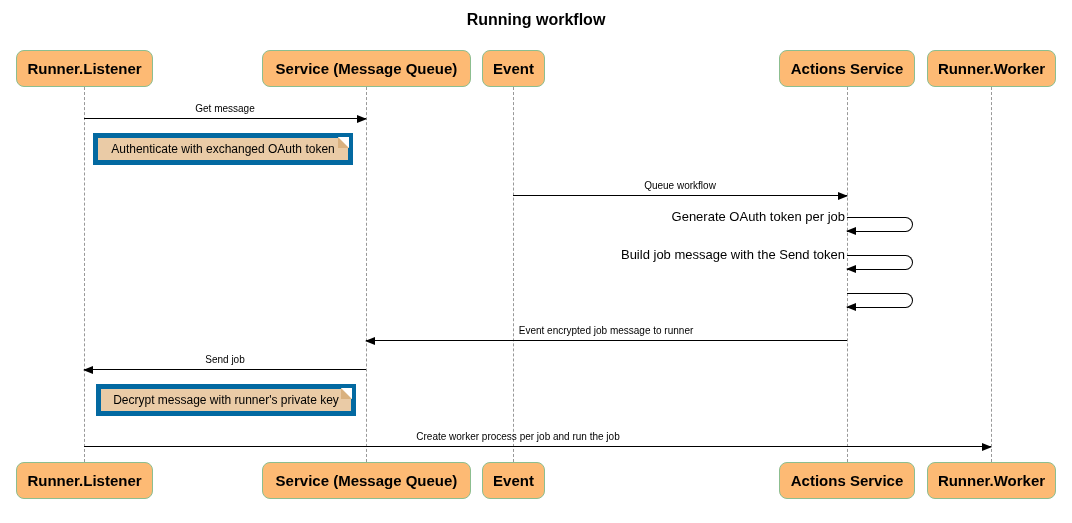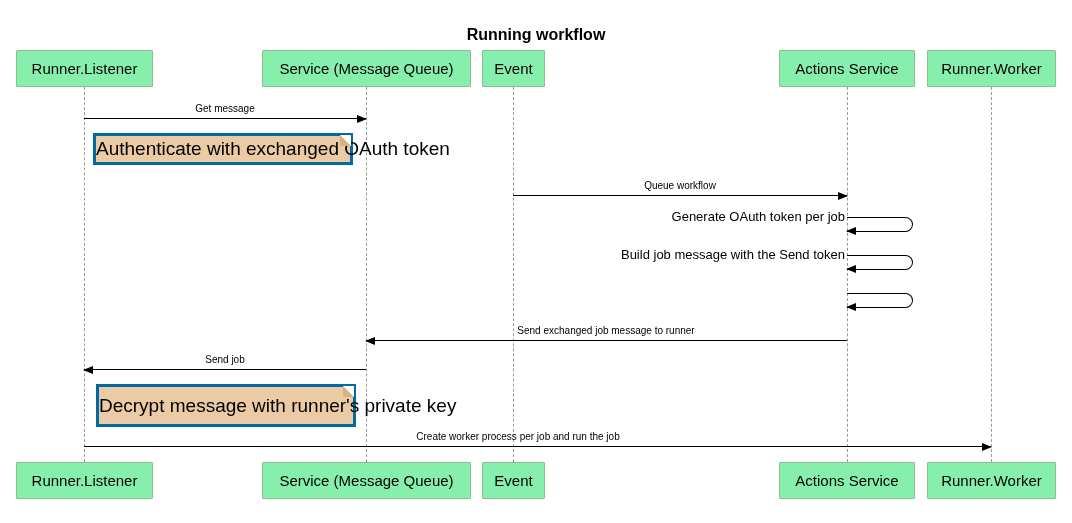--- a/index.html
+++ b/index.html
@@ -11,41 +11,41 @@
     font-family: "Liberation Sans", sans-serif;
     color: #000000;
     overflow: hidden;
   }
   .title {
     position: absolute;
     top: 11px; left: 0; width: 1072px;
     text-align: center;
     font-size: 16px;
     font-weight: bold;
-    margin-top: 15px;
   }
   .lifeline {
     position: absolute;
     top: 87px;
     height: 375px;
     width: 0;
     border-left: 1px dashed #999999;
   }
   .actor {
     position: absolute;
     height: 37px;
-    background: #86efac;
+    background: #fdba74;
     border: 1px solid #8CBE90;
-    border-radius: 1px;
+    border-radius: 8px;
     box-sizing: border-box;
     display: flex;
     align-items: center;
     justify-content: center;
     font-size: 15px;
     white-space: nowrap;
+    font-weight: bold;
   }
   .msg-label {
     position: absolute;
     transform: translateX(-50%);
     font-size: 10px;
     line-height: 14px;
     white-space: nowrap;
   }
   .msg-line {
     position: absolute;
@@ -92,24 +92,25 @@
     left: -1px; top: 9px;
     width: 0; height: 0;
     border-top: 4px solid transparent;
     border-bottom: 4px solid transparent;
     border-right: 10px solid #000000;
   }
   .note {
     position: absolute;
     box-sizing: border-box;
     background: #EACBA6;
-    border: 3px solid #0369a1;
+    border: 5px solid #0369a1;
     display: flex;
     align-items: center;
-    font-size: 19px;
+    justify-content: center;
+    font-size: 12px;
     white-space: nowrap;
   }
   .note-fold {
     position: absolute;
     top: -1px; right: -1px;
     width: 0; height: 0;
     border-style: solid;
     border-width: 0 11px 11px 0;
     border-color: #ffffff #ffffff #D9B17F #D9B17F;
   }
@@ -145,27 +146,27 @@
   <div class="msg-line arrow-right" style="left:513px; top:195px; width:334px;"></div>
 
   <div class="self-label" style="right:227px; top:210px;">Generate OAuth token per job</div>
   <div class="self-loop" style="left:847px; top:217px;"></div>
 
   <div class="self-label" style="right:227px; top:248px;">Build job message with the Send token</div>
   <div class="self-loop" style="left:847px; top:255px;"></div>
 
   <div class="self-loop" style="left:847px; top:293px;"></div>
 
-  <div class="msg-label" style="left:606px; top:324px;">Send exchanged job message to runner</div>
+  <div class="msg-label" style="left:606px; top:324px;">Event encrypted job message to runner</div>
   <div class="msg-line arrow-left" style="left:366px; top:340px; width:481px;"></div>
 
   <div class="msg-label" style="left:225px; top:353px;">Send job</div>
   <div class="msg-line arrow-left" style="left:84px; top:369px; width:282px;"></div>
 
-  <div class="note" style="left:96px; top:384px; width:260px; height:43px;">
+  <div class="note" style="left:96px; top:384px; width:260px; height:32px;">
     <span>Decrypt message with runner's private key</span>
     <span class="note-fold"></span>
   </div>
 
   <div class="msg-label" style="left:518px; top:430px;">Create worker process per job and run the job</div>
   <div class="msg-line arrow-right" style="left:84px; top:446px; width:907px;"></div>
 
   <div class="actor" style="left:16px; top:462px; width:137px;">Runner.Listener</div>
   <div class="actor" style="left:262px; top:462px; width:209px;">Service (Message Queue)</div>
   <div class="actor" style="left:482px; top:462px; width:63px;">Event</div>

